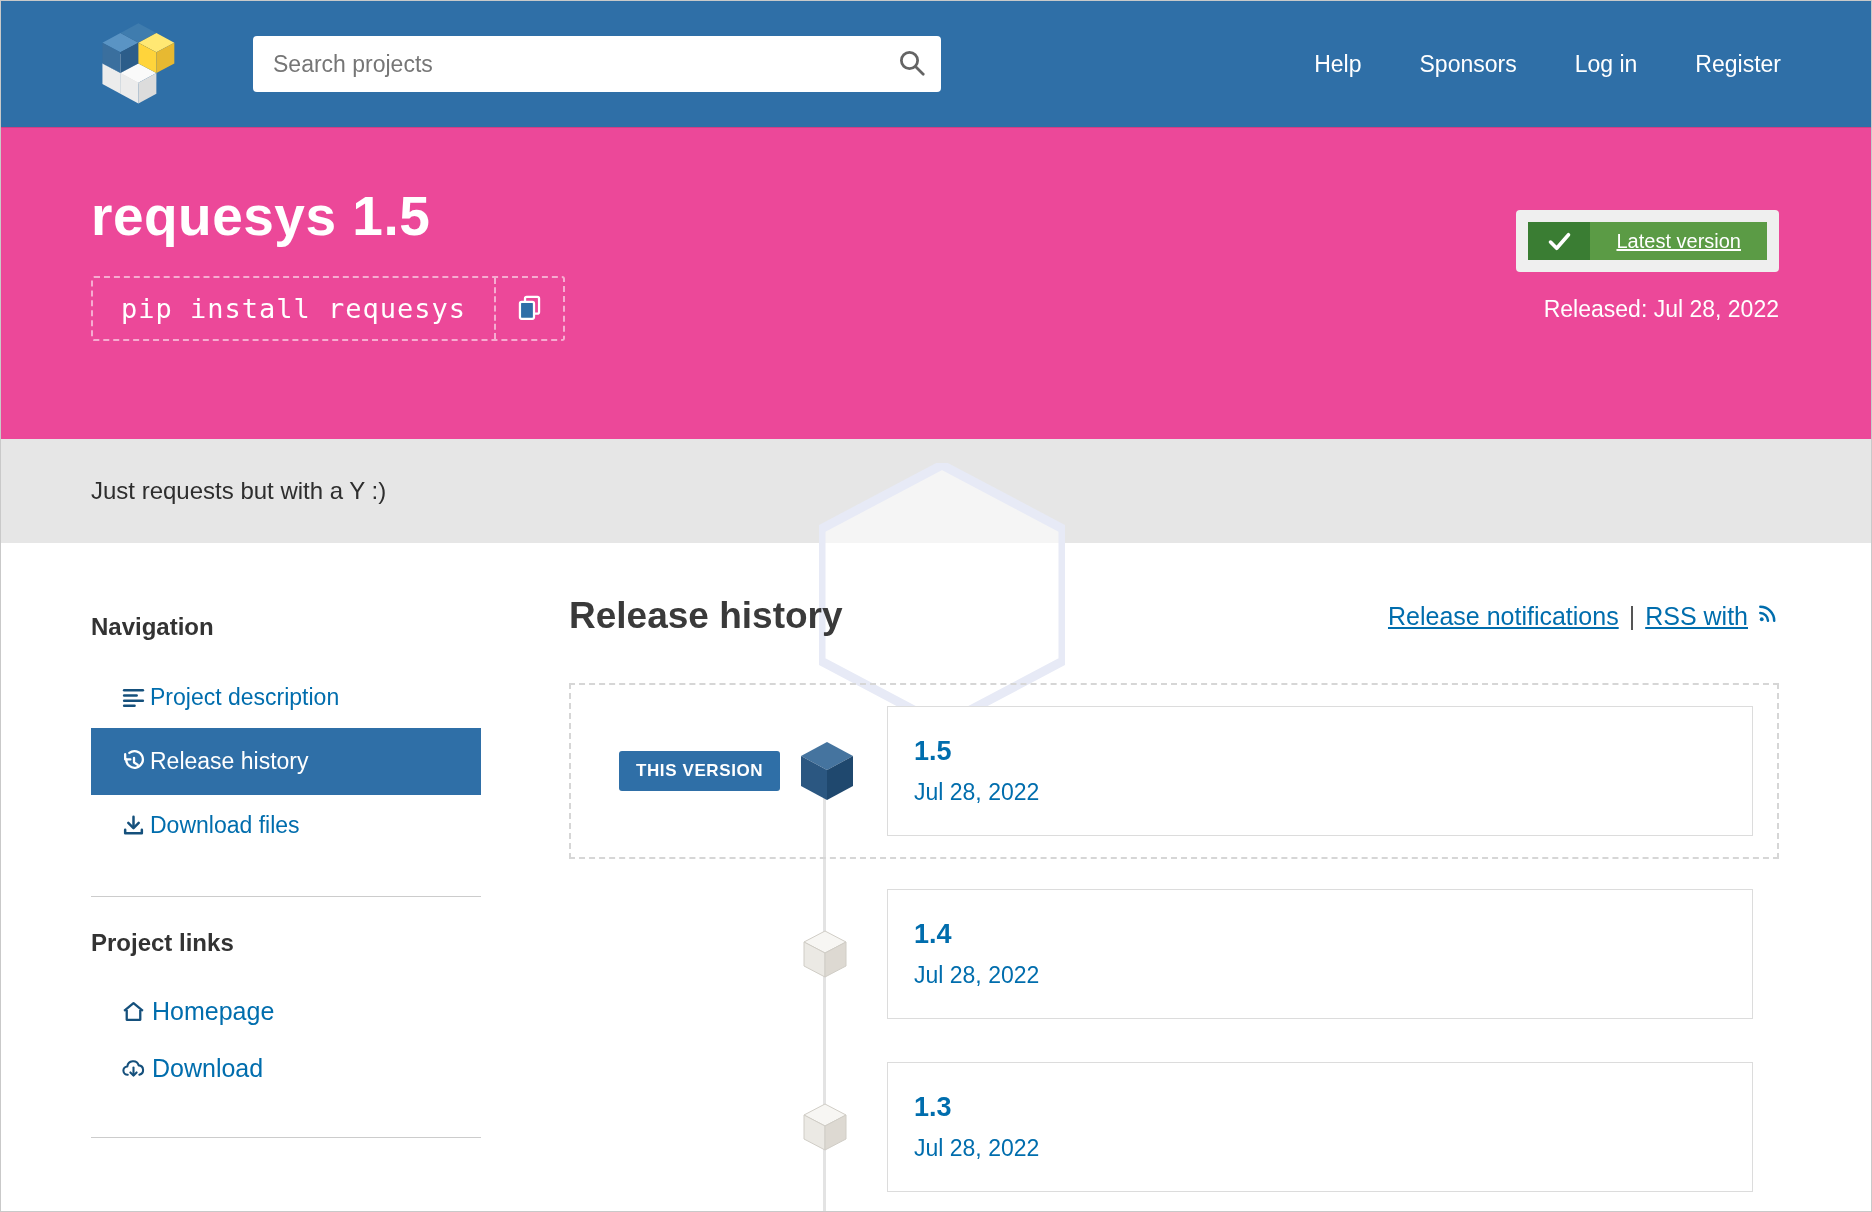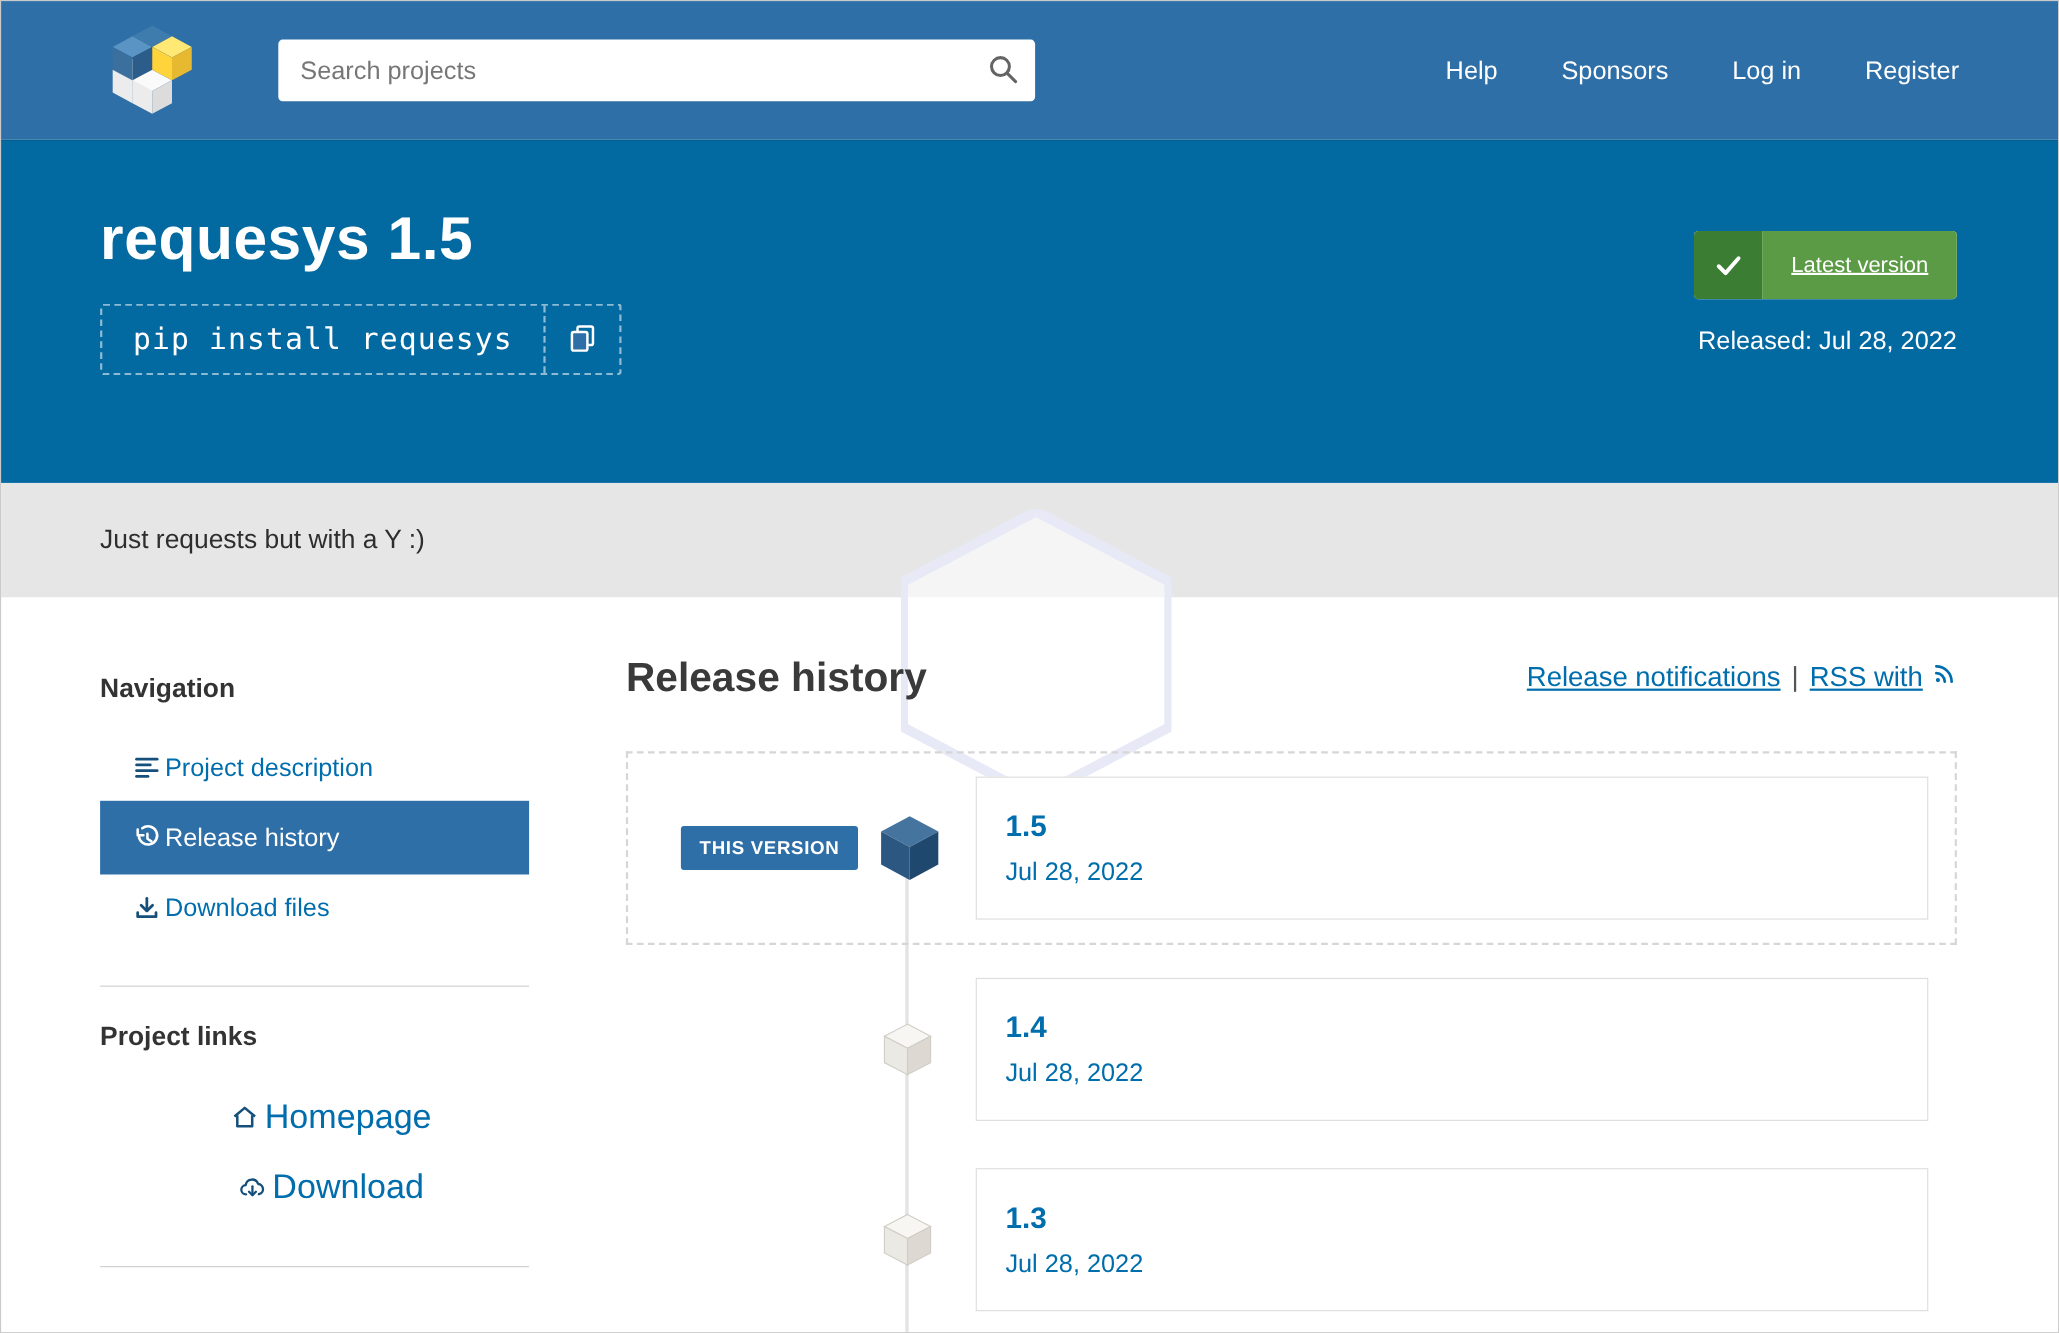--- a/index.html
+++ b/index.html
@@ -17,44 +17,44 @@
     font-size:23px;color:#333;font-family:inherit;outline:none;
   }
   .search-input::placeholder {color:#767676;}
   .search-btn {
     position:absolute;right:6px;top:7px;width:46px;height:42px;background:transparent;
     border:none;display:flex;align-items:center;justify-content:center;cursor:pointer;
   }
   .top-nav {margin-left:auto;display:flex;gap:58px;}
   .top-nav a {color:#fff;font-size:23px;text-decoration:none;cursor:pointer;}
   
-  .hero {position:relative;height:312px;background:#0369a1;padding:0 90px;border-top:1px solid rgba(0,0,0,0.12);}
+  .hero {position:relative;height:312px;background:#ec4899;padding:0 90px;border-top:1px solid rgba(0,0,0,0.12);}
   .hero-title {margin:0;padding-top:56px;font-size:55px;font-weight:700;color:#fff;letter-spacing:0.5px;}
   .pip-box {display:inline-flex;margin-top:28px;border:2px dashed rgba(255,255,255,0.55);border-radius:3px;align-items:stretch;text-align:right;}
   .pip-cmd {padding:15px 28px;font-family:"DejaVu Sans Mono",monospace;font-size:27px;color:#fff;letter-spacing:1px;}
   .copy-btn {border:none;border-left:2px dashed rgba(255,255,255,0.55);background:transparent;padding:0 20px;display:flex;align-items:center;cursor:pointer;}
   .hero-right {position:absolute;top:82px;right:92px;text-align:right;}
-  .latest-btn {display:inline-flex;border-radius:4px;overflow:hidden;height:62px;border:none;padding:0;cursor:pointer;}
+  .latest-btn {display:inline-flex;border-radius:4px;overflow:hidden;height:62px;border:none;padding:12px;cursor:pointer;}
   .latest-check {width:62px;background:#3a7d33;display:flex;align-items:center;justify-content:center;}
   .latest-label {background:#5b9b45;color:#fff;font-size:20px;display:flex;align-items:center;padding:0 26px;text-decoration:underline;font-family:inherit;}
   .released {margin-top:24px;color:#fff;font-size:23px;}
   
   .summary-bar {height:104px;background:#e6e6e6;display:flex;align-items:center;padding:0 90px;font-size:24px;color:#2e2e2e;}
   
   .watermark {position:absolute;left:818px;top:462px;z-index:0;pointer-events:none;}
   
   .main {position:relative;z-index:1;display:flex;padding:50px 92px 0 90px;}
   .sidebar {width:390px;flex:none;}
   .side-title {font-size:24px;font-weight:700;color:#333;margin:20px 0 26px 0;}
   .side-item {display:flex;align-items:center;gap:4px;padding:17px 0 17px 30px;font-size:23px;color:#006dad;cursor:pointer;}
   .side-item .icn {color:#15507c;display:flex;}
   .side-item.active {background:#2f6fa7;color:#fff;padding-top:20px;padding-bottom:20px;}
   .side-item.active .icn {color:#fff;}
   .side-divider {border:none;border-top:1px solid #cccccc;margin:40px 0 32px 0;}
-  .link-item {display:flex;gap:6px;align-items:center;padding:14px 0 14px 30px;font-size:31px;color:#006dad;cursor:pointer;justify-content:center;}
+  .link-item {display:flex;gap:6px;align-items:center;padding:14px 0 14px 30px;font-size:25px;color:#006dad;cursor:pointer;}
   .link-item .icn {color:#15507c;display:flex;}
   
   .content {flex:1;margin-left:88px;position:relative;}
   .content-head {display:flex;justify-content:space-between;align-items:flex-end;}
   .content-title {margin:2px 0 0 0;font-size:37px;font-weight:700;color:#3a3a3a;}
   .head-links {font-size:25px;color:#555;display:flex;align-items:center;gap:10px;padding-bottom:6px;}
   .head-links a {color:#006dad;text-decoration:underline;display:inline-flex;align-items:center;gap:8px;cursor:pointer;}
   .timeline {position:relative;margin-top:46px;}
   .timeline-line {position:absolute;left:254px;top:90px;height:900px;width:3px;background:#e3e3e3;z-index:0;}
   .current-box {position:relative;border:2px dashed #d6d6d6;height:176px;z-index:1;}

